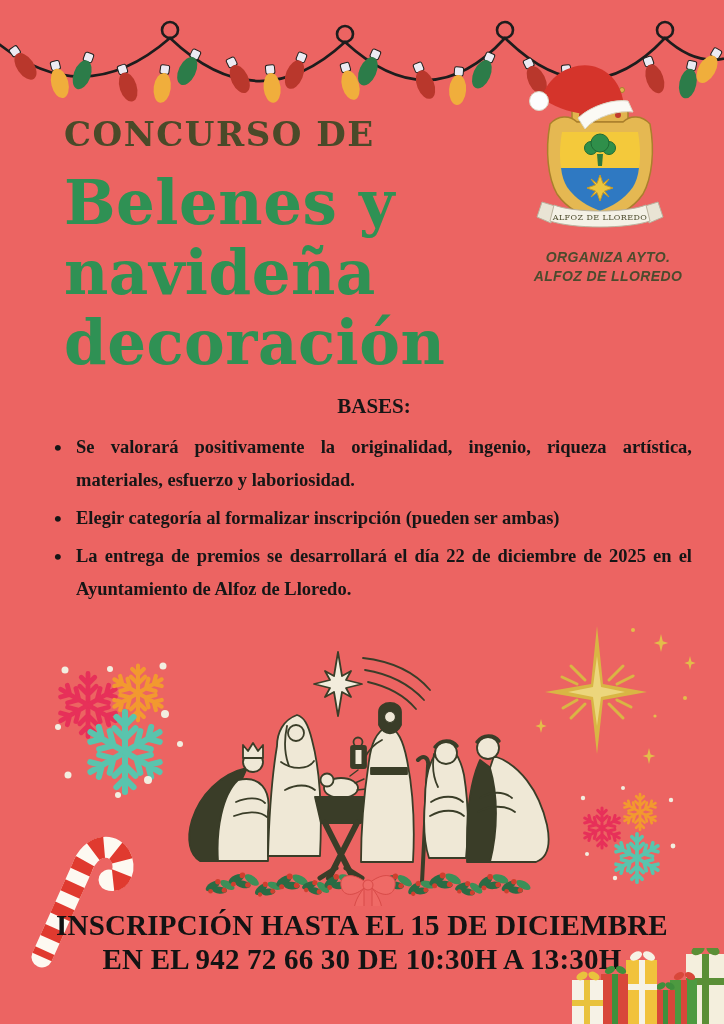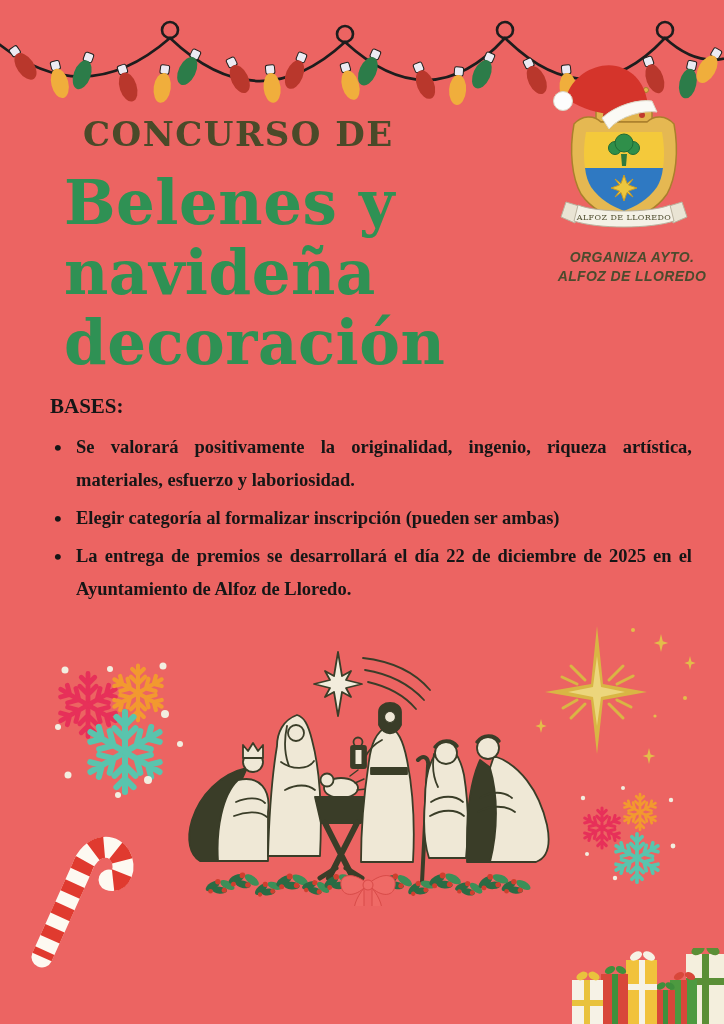--- a/index.html
+++ b/index.html
@@ -15,53 +15,53 @@
   .abs{position:absolute;}
 
   
   .title-block{left:64px;top:114px;width:470px;}
   .kicker{
     font-family:"DejaVu Serif", serif;
     font-weight:700;
     font-size:34px;
     letter-spacing:1.5px;
     color:#4a4a29;
-    margin-left:19px;
   }
   .big-title{
     margin-top:14px;
     font-family:"DejaVu Serif", serif;
     font-weight:700;
     font-size:61px;
     line-height:70px;
     letter-spacing:0.5px;
     color:#2f9154;
   }
   .big-title div{white-space:nowrap;}
 
   
-  .crest{left:544px;top:56px;width:176px;text-align:center;}
+  .crest{left:520px;top:56px;width:176px;text-align:center;}
   .organizer{
     margin-top:10px;
     font-family:"Liberation Sans", sans-serif;
     font-weight:700;
     font-style:italic;
     font-size:14px;
     line-height:19px;
     letter-spacing:0.4px;
     color:#4c4b2d;
     text-align:center;
   }
 
   
   .bases{left:50px;top:394px;width:648px;color:#161616;}
   .bases-heading{
     font-family:"Liberation Serif", serif;
     font-weight:700;
     font-size:21px;
+    text-align:center;
   }
   .bases ul{list-style:none;margin:12px 0 0 0;padding:0;}
   .bases li{
     position:relative;
     padding-left:26px;
     margin-bottom:5px;
     font-family:"Liberation Serif", serif;
     font-weight:700;
     font-size:18.5px;
     line-height:33px;
@@ -415,20 +415,24 @@
         <circle cx="218" cy="245" r="5"></circle>
       </g>
     </g>
   </svg>
 
   <svg class="abs" style="left:18px;top:816px" width="130" height="168" viewBox="0 0 130 168">
     <path d="M 24,141 L 64,52 C 72,28 97,24 104,44 C 108,58 99,67 91,64" fill="none" stroke="#fdf9f1" stroke-width="21" stroke-linecap="round"></path>
     <path d="M 24,141 L 64,52 C 72,28 97,24 104,44 C 108,58 99,67 91,64" fill="none" stroke="#e03a2f" stroke-width="21" stroke-dasharray="12 12.5" stroke-dashoffset="5"></path>
   </svg>
 
+  <div class="abs footer">
+    <div>INSCRIPCIÓN HASTA EL 15 DE DICIEMBRE</div>
+    <div>EN EL 942 72 66 30 DE 10:30H A 13:30H</div>
+  </div>
 
   <svg class="abs" style="left:568px;top:948px" width="156" height="76" viewBox="0 0 156 76">
 
     <g>
         <rect x="118" y="6" width="38" height="70" fill="#f4efdd"></rect>
         <rect x="134" y="6" width="7" height="70" fill="#5a8f36"></rect>
         <rect x="118" y="30" width="38" height="7" fill="#5a8f36"></rect>
       <ellipse cx="130" cy="2" rx="7" ry="4.5" transform="rotate(-28 130 2)" fill="#5a8f36"></ellipse>
       <ellipse cx="145" cy="2" rx="7" ry="4.5" transform="rotate(28 145 2)" fill="#5a8f36"></ellipse>
       </g>

